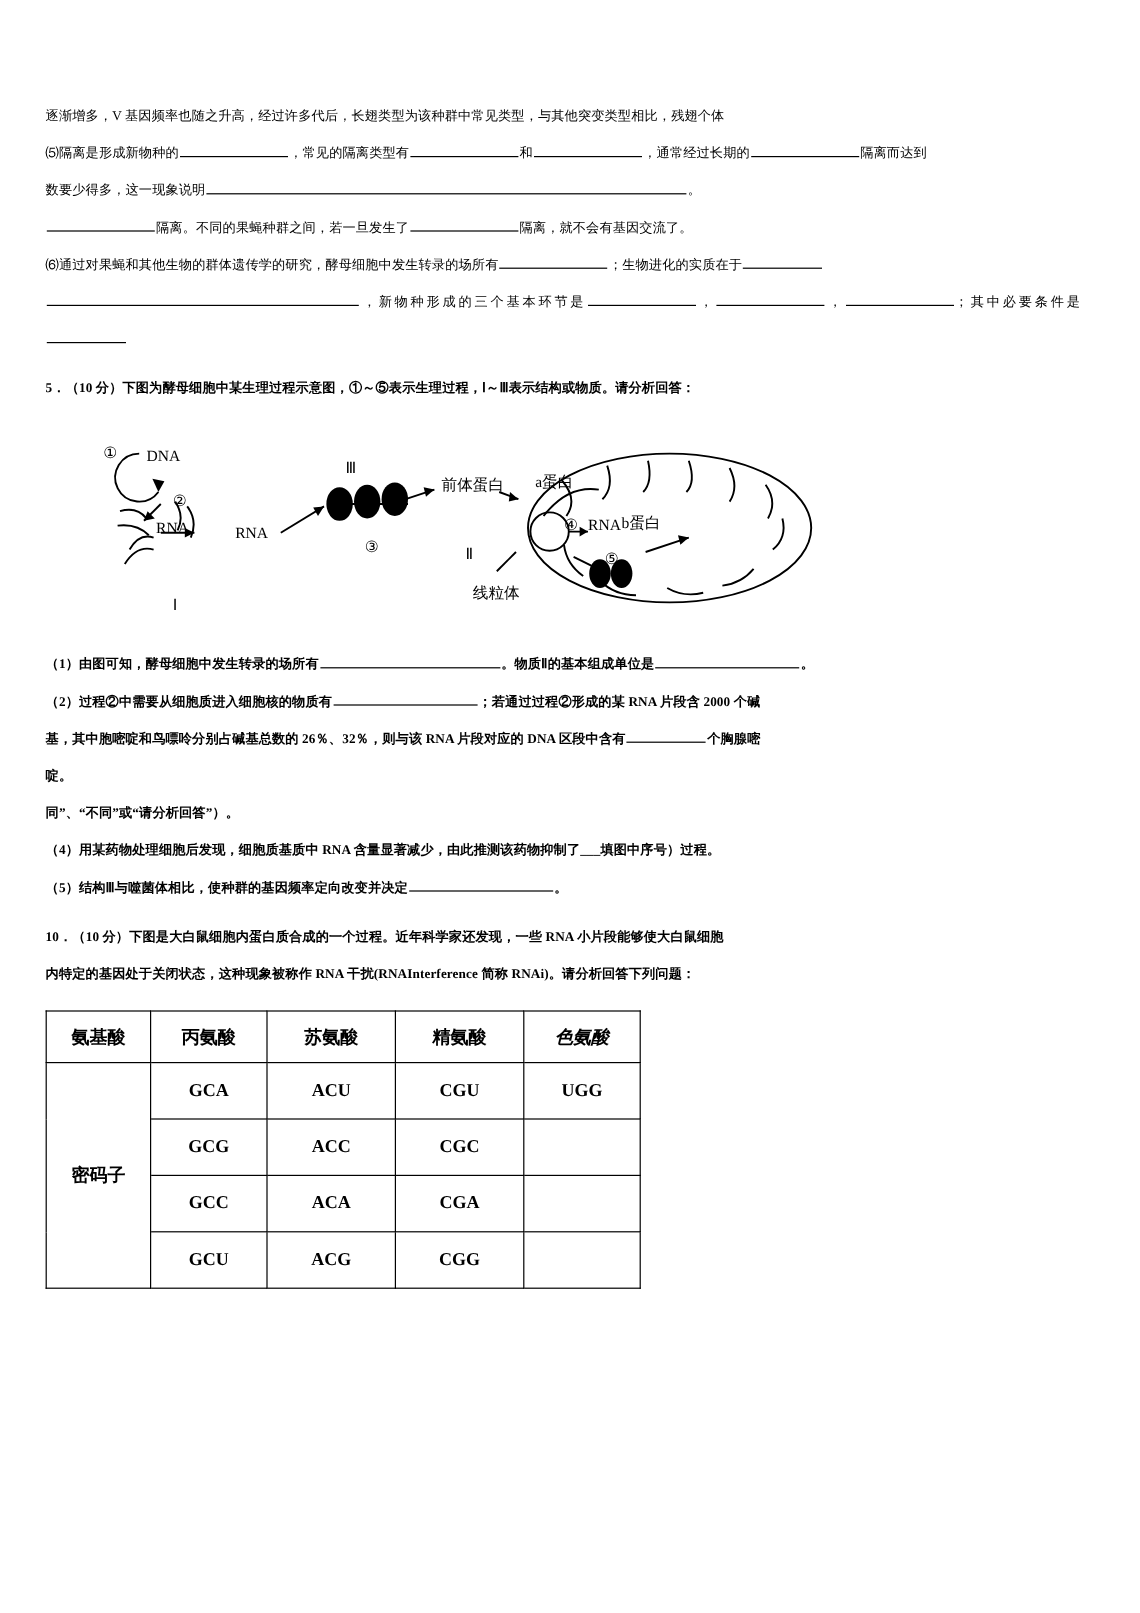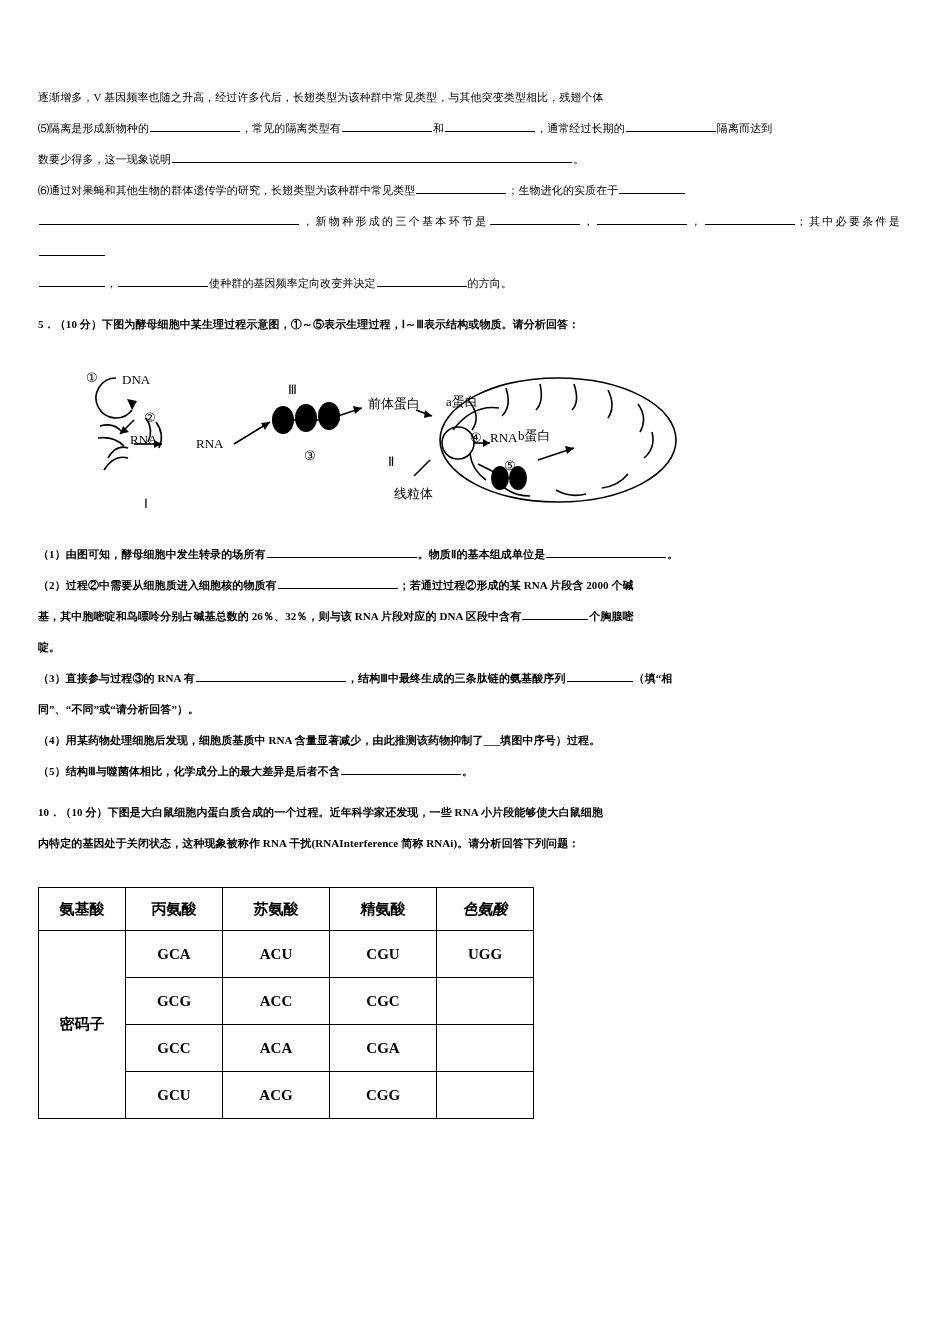--- a/index.html
+++ b/index.html
@@ -57,21 +57,21 @@
     position: relative;
     width: 876px;
     height: 185px;
     margin: 8px 0 6px 0;
   }
   .figure svg { display: block; }
 
   
   table.codon {
     border-collapse: collapse;
-    margin-top: 28px;
+    margin-top: 14px;
     font-size: 15px;
   }
   table.codon td, table.codon th {
     border: 1px solid #000;
     text-align: center;
     font-weight: bold;
     height: 46px;
     padding: 0 8px;
   }
   table.codon th { height: 42px; }
@@ -86,29 +86,29 @@
 
 <div class="page">
   <div class="content">
 
     <p><span>逐渐增多，V 基因频率也随之升高，经过许多代后，长翅类型为该种群中常见类型，与其他突变类型相比，残翅个体</span></p>
     <p>
       <span>⑸</span><span>隔离是形成新物种的</span><span class="blank b-md"></span><span>，常见的隔离类型有</span><span class="blank b-md"></span><span>和</span><span class="blank b-md"></span><span>，通常经过长期的</span><span class="blank b-md"></span><span>隔离而达到</span>
     </p>
 
     <p><span>数要少得多，这一现象说明</span><span class="blank b-wide"></span><span>。</span></p>
-
-    <p>
-      <span>⑹</span><span>通过对果蝇和其他生物的群体遗传学的研究，长翅类型为该种群中常见类型</span><span class="blank b-md"></span><span>；生物进化的实质在于</span><span class="blank b-sm"></span>
+    <p>
+      <span class="blank b-md"></span><span>隔离。不同的果蝇种群之间，若一旦发生了</span><span class="blank b-md"></span><span>隔离，就不会有基因交流了。</span>
+    </p>
+
+    <p>
+      <span>⑹</span><span>通过对果蝇和其他生物的群体遗传学的研究，酵母细胞中发生转录的场所有</span><span class="blank b-md"></span><span>；生物进化的实质在于</span><span class="blank b-sm"></span>
     </p>
     <p>
       <span class="blank b-huge"></span><span>，新物种形成的三个基本环节是</span><span class="blank b-md"></span><span>，</span><span class="blank b-md"></span><span>，</span><span class="blank b-md"></span><span>；其中必要条件是</span><span class="blank b-sm"></span>
-    </p>
-    <p>
-      <span class="blank b-sm"></span><span>，</span><span class="blank b-md"></span><span>使种群的基因频率定向改变并决定</span><span class="blank b-md"></span><span>的方向。</span>
     </p>
 
     <div class="para-gap"></div>
 
     <p class="q-line"><span>5．（10 分）下图为酵母细胞中某生理过程示意图，①～⑤表示生理过程，Ⅰ～Ⅲ表示结构或物质。请分析回答：</span></p>
 
     <div class="figure">
       <svg width="876" height="185" viewBox="0 0 876 185" xmlns="http://www.w3.org/2000/svg">
         <g fill="none" stroke="#000" stroke-width="1.6">
 
@@ -201,31 +201,28 @@
     </p>
 
     <p class="q-line">
       <span>（2）</span><span>过程②中需要从细胞质进入细胞核的物质有</span><span class="blank b-lg"></span><span>；若通过过程②形成的某 RNA 片段含 2000 个碱</span>
     </p>
     <p class="q-line">
       <span>基，其中胞嘧啶和鸟嘌呤分别占碱基总数的 26％、32％，则与该 RNA 片段对应的 DNA 区段中含有</span><span class="blank b-sm"></span><span>个胸腺嘧</span>
     </p>
     <p class="q-line"><span>啶。</span></p>
 
-    <p class="q-line">
-      <span>（3）</span><span>直接参与过程③的 RNA 有</span><span class="blank b-xl"></span><span>，结构Ⅲ中最终生成的三条肽链的氨基酸序列</span><span class="blank b-sm"></span><span>（填“相</span>
-    </p>
     <p class="q-line"><span>同”、“不同”或“请分析回答”）。</span></p>
 
     <p class="q-line">
       <span>（4）</span><span>用某药物处理细胞后发现，细胞质基质中 RNA 含量显著减少，由此推测该药物抑制了___填图中序号）过程。</span>
     </p>
 
     <p class="q-line">
-      <span>（5）</span><span>结构Ⅲ与噬菌体相比，化学成分上的最大差异是后者不含</span><span class="blank b-lg"></span><span>。</span>
+      <span>（5）</span><span>结构Ⅲ与噬菌体相比，使种群的基因频率定向改变并决定</span><span class="blank b-lg"></span><span>。</span>
     </p>
 
     <div class="para-gap"></div>
 
     <p class="q-line"><span>10．（10 分）下图是大白鼠细胞内蛋白质合成的一个过程。近年科学家还发现，一些 RNA 小片段能够使大白鼠细胞</span></p>
     <p class="q-line"><span>内特定的基因处于关闭状态，这种现象被称作 RNA 干扰(RNAInterference 简称 RNAi)。请分析回答下列问题：</span></p>
 
     <table class="codon">
       <tbody>
           <tr>

